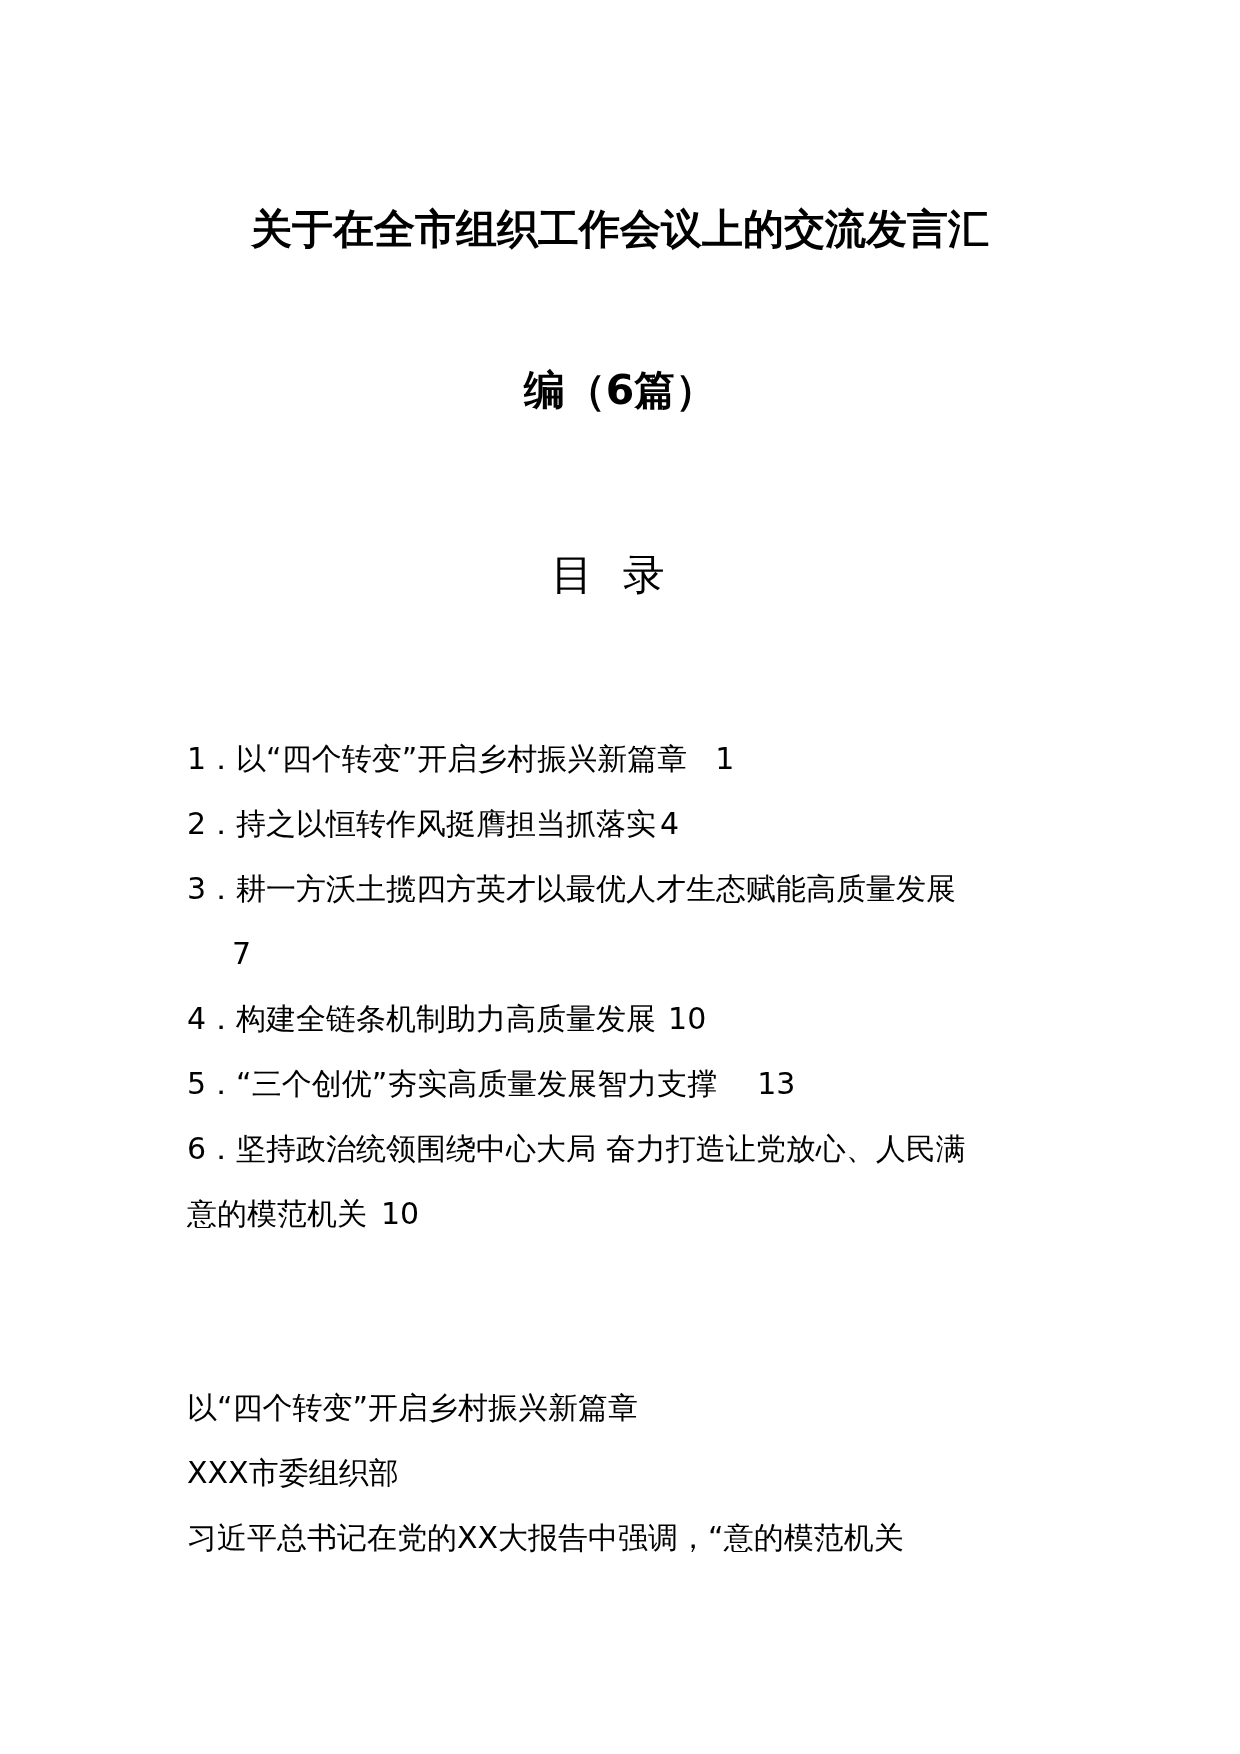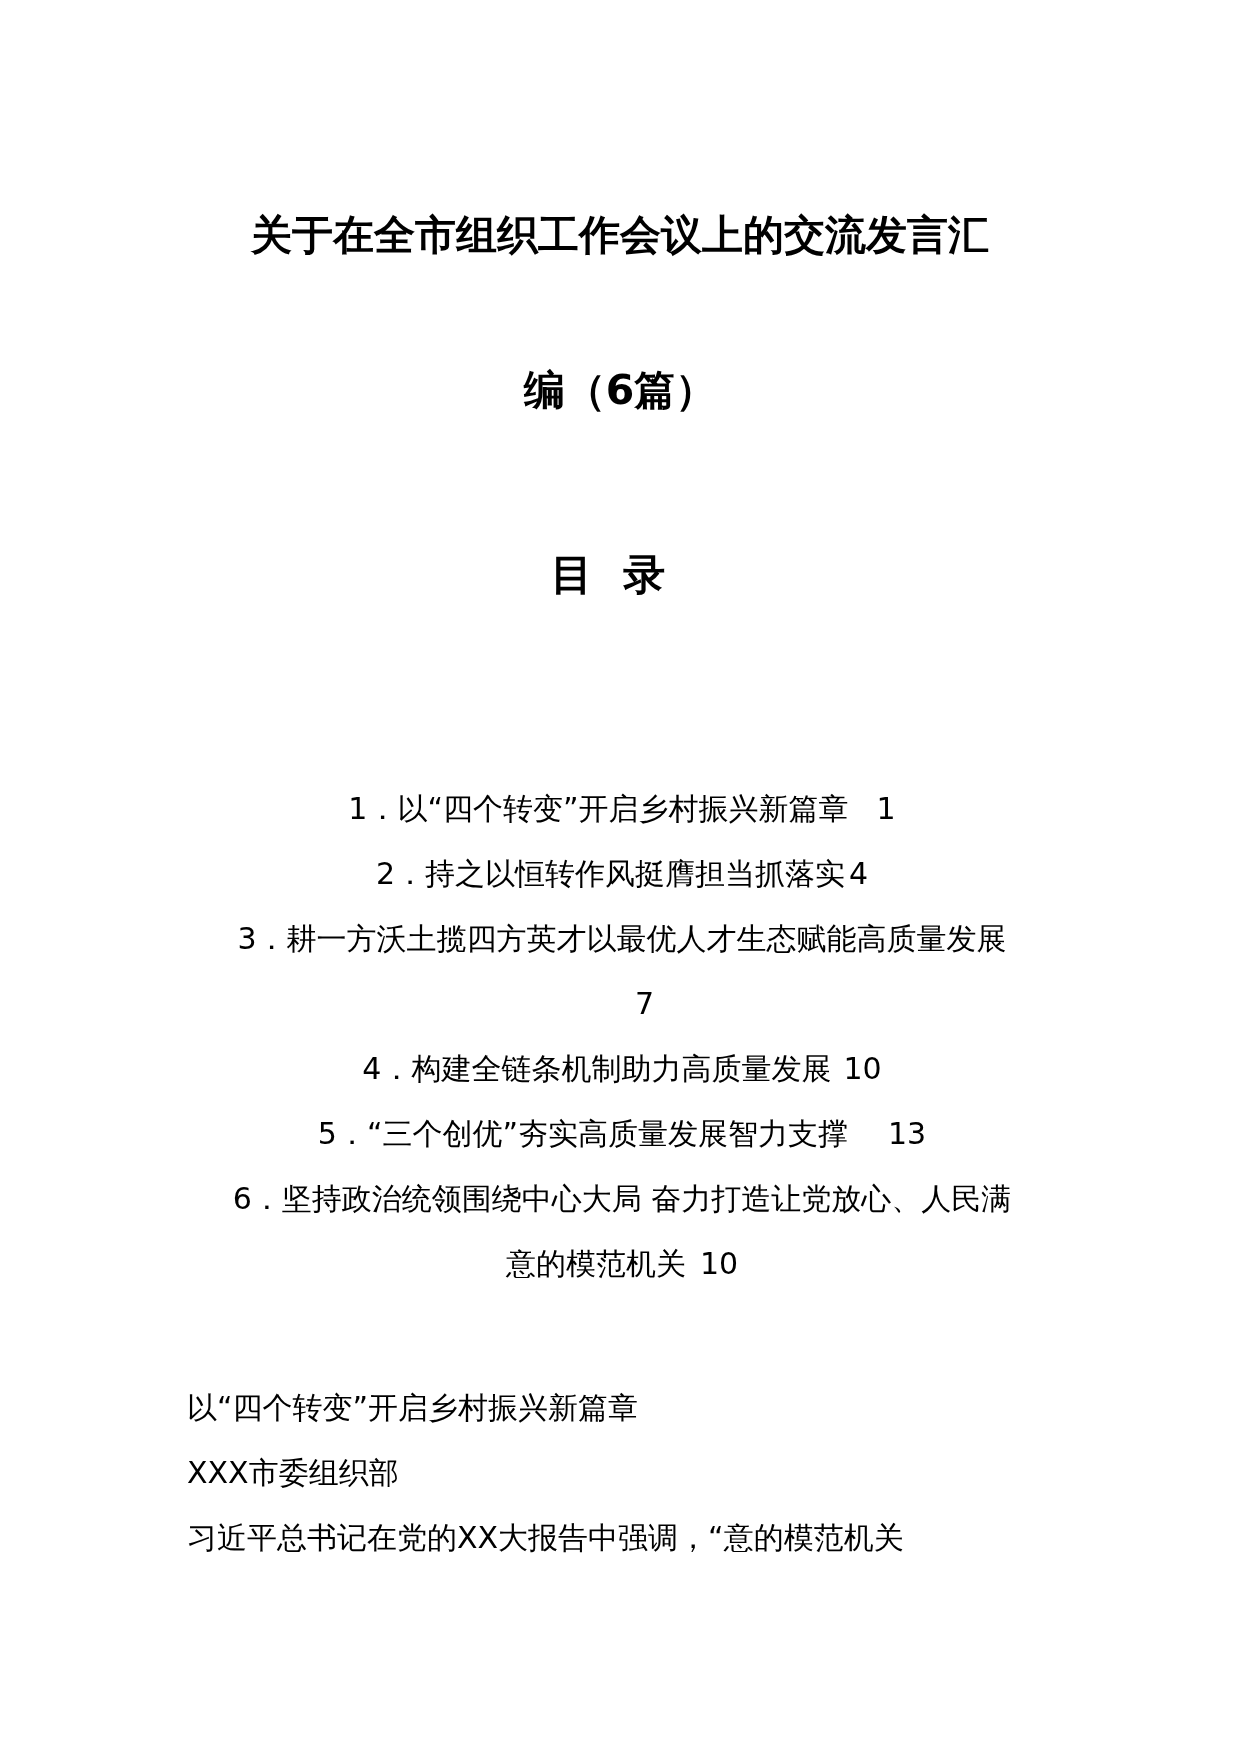--- a/index.html
+++ b/index.html
@@ -26,39 +26,38 @@
     .title-line {
       position: absolute;
       left: 0;
       width: 1240px;
       text-align: center;
       font-weight: bold;
       font-size: 41px;
       line-height: 50px;
       letter-spacing: 0px;
     }
-    .title-1 { top: 210px; }
+    .title-1 { top: 204px; }
     .title-2 { top: 365px; }
     .toc-heading {
       position: absolute;
       left: 0;
       width: 1224px;
       text-align: center;
-      font-weight: bold;
+      font-weight: normal;
       font-size: 42px;
       line-height: 50px;
       top: 550px;
       letter-spacing: 8px;
     }
     .toc {
       position: absolute;
       left: 187px;
-      top: 776px;
+      top: 726px;
       width: 870px;
-      text-align: center;
     }
     .toc-line {
       font-size: 30px;
       line-height: 65px;
       height: 65px;
       white-space: nowrap;
       color: #000;
     }
     .toc-line .num { display: inline-block; }
     .toc-line .page-no { margin-left: 10px; }

